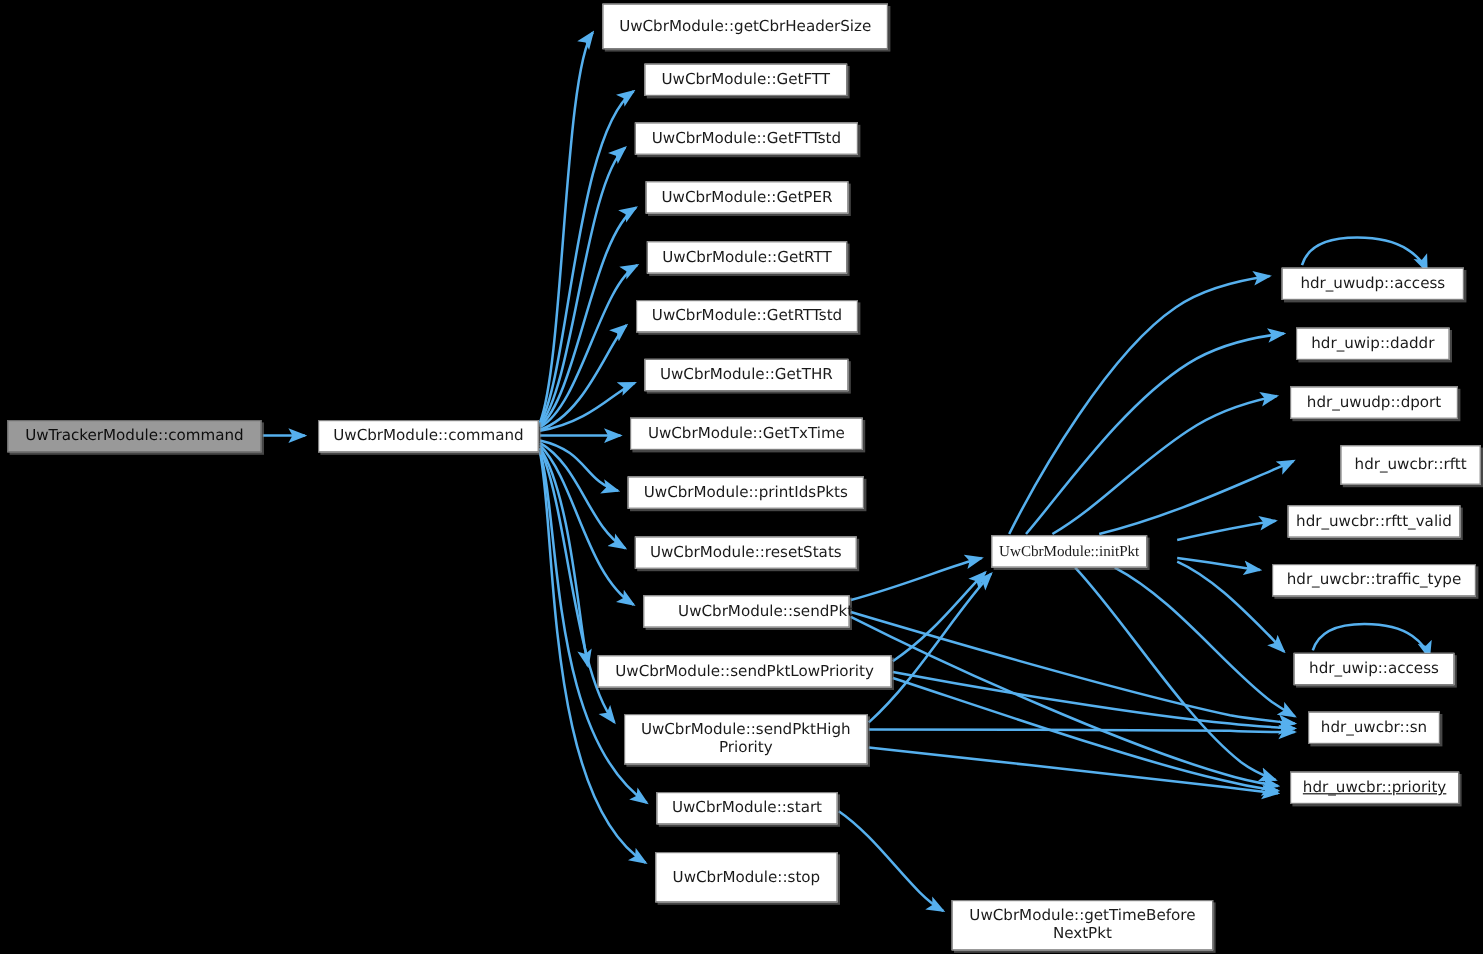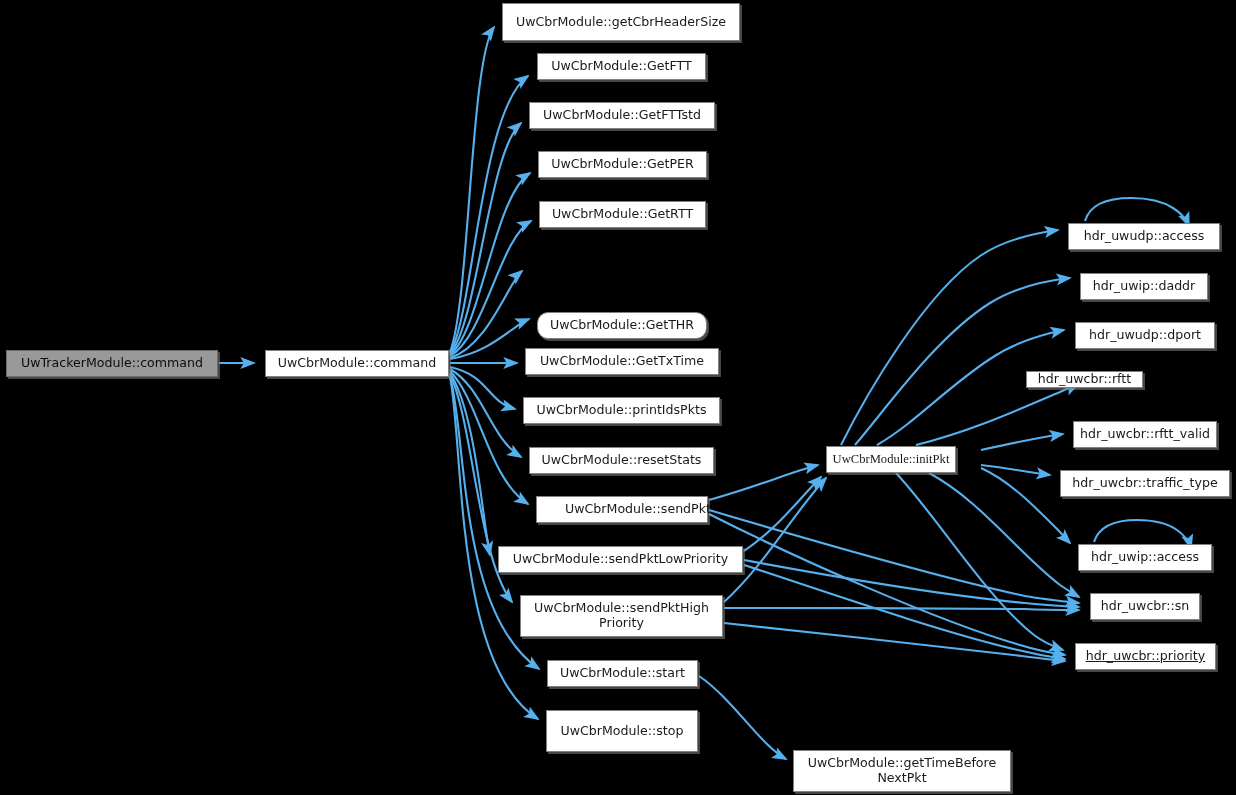--- a/index.html
+++ b/index.html
@@ -95,35 +95,36 @@
         <path d="M 1094,542 C 1099,526 1116,520 1137,520 1153,520 1167,523 1177,530 1184,535 1189,541 1191,548" marker-end="url(#arrow)" stroke="#56b0ee"></path>
       </g>
   </svg>
 <div class="node highlight" style="left: 6px; top: 350px; width: 212px; height: 27px;">UwTrackerModule::command</div>
     <div class="node" style="left: 265px; top: 350px; width: 184px; height: 27px;">UwCbrModule::command</div>
     <div class="node" style="left: 502px; top: 3px; width: 238px; height: 38px;">UwCbrModule::getCbrHeaderSize</div>
     <div class="node" style="left: 537px; top: 53px; width: 169px; height: 27px;">UwCbrModule::GetFTT</div>
     <div class="node" style="left: 529px; top: 102px; width: 186px; height: 27px;">UwCbrModule::GetFTTstd</div>
     <div class="node" style="left: 538px; top: 151px; width: 169px; height: 27px;">UwCbrModule::GetPER</div>
     <div class="node" style="left: 539px; top: 201px; width: 167px; height: 27px;">UwCbrModule::GetRTT</div>
-    <div class="node" style="left: 537px; top: 312px; width: 170px; height: 27px; border-radius: 11px;">UwCbrModule::GetTHR</div>
+    <div class="node" style="left: 530px; top: 250px; width: 185px; height: 27px;">UwCbrModule::GetRTTstd</div>
+    <div class="node" style="left: 537px; top: 299px; width: 170px; height: 27px;">UwCbrModule::GetTHR</div>
     <div class="node" style="left: 525px; top: 348px; width: 194px; height: 27px;">UwCbrModule::GetTxTime</div>
     <div class="node" style="left: 523px; top: 397px; width: 197px; height: 27px;">UwCbrModule::printIdsPkts</div>
     <div class="node" style="left: 529px; top: 447px; width: 185px; height: 27px;">UwCbrModule::resetStats</div>
     <div class="node" style="left: 536px; top: 496px; width: 172px; height: 27px; padding-left: 36px;">UwCbrModule::sendPkt</div>
     <div class="node" style="left: 498px; top: 546px; width: 245px; height: 27px;">UwCbrModule::sendPktLowPriority</div>
     <div class="node" style="left: 520px; top: 595px; width: 203px; height: 42px;">UwCbrModule::sendPktHigh
 Priority</div>
     <div class="node" style="left: 547px; top: 660px; width: 151px; height: 27px;">UwCbrModule::start</div>
     <div class="node" style="left: 546px; top: 710px; width: 152px; height: 42px;">UwCbrModule::stop</div>
     <div class="node" style="left: 826px; top: 446px; width: 130px; height: 27px; font-family: Liberation Serif, serif;">UwCbrModule::initPkt</div>
     <div class="node" style="left: 793px; top: 750px; width: 218px; height: 42px;">UwCbrModule::getTimeBefore
 NextPkt</div>
     <div class="node" style="left: 1068px; top: 223px; width: 152px; height: 27px;">hdr_uwudp::access</div>
     <div class="node" style="left: 1080px; top: 273px; width: 128px; height: 27px;">hdr_uwip::daddr</div>
     <div class="node" style="left: 1075px; top: 322px; width: 140px; height: 27px;">hdr_uwudp::dport</div>
-    <div class="node" style="left: 1026px; top: 371px; width: 117px; height: 17px;">hdr_uwcbr::rftt</div>
+    <div class="node" style="left: 1117px; top: 371px; width: 117px; height: 33px;">hdr_uwcbr::rftt</div>
     <div class="node" style="left: 1073px; top: 421px; width: 144px; height: 27px;">hdr_uwcbr::rftt_valid</div>
     <div class="node" style="left: 1060px; top: 470px; width: 170px; height: 27px;">hdr_uwcbr::traffic_type</div>
     <div class="node" style="left: 1078px; top: 544px; width: 134px; height: 27px;">hdr_uwip::access</div>
     <div class="node" style="left: 1090px; top: 593px; width: 110px; height: 27px;">hdr_uwcbr::sn</div>
     <div class="node" style="left: 1075px; top: 643px; width: 141px; height: 27px; text-decoration: underline;">hdr_uwcbr::priority</div>
   </div>
 
 </body></html>

